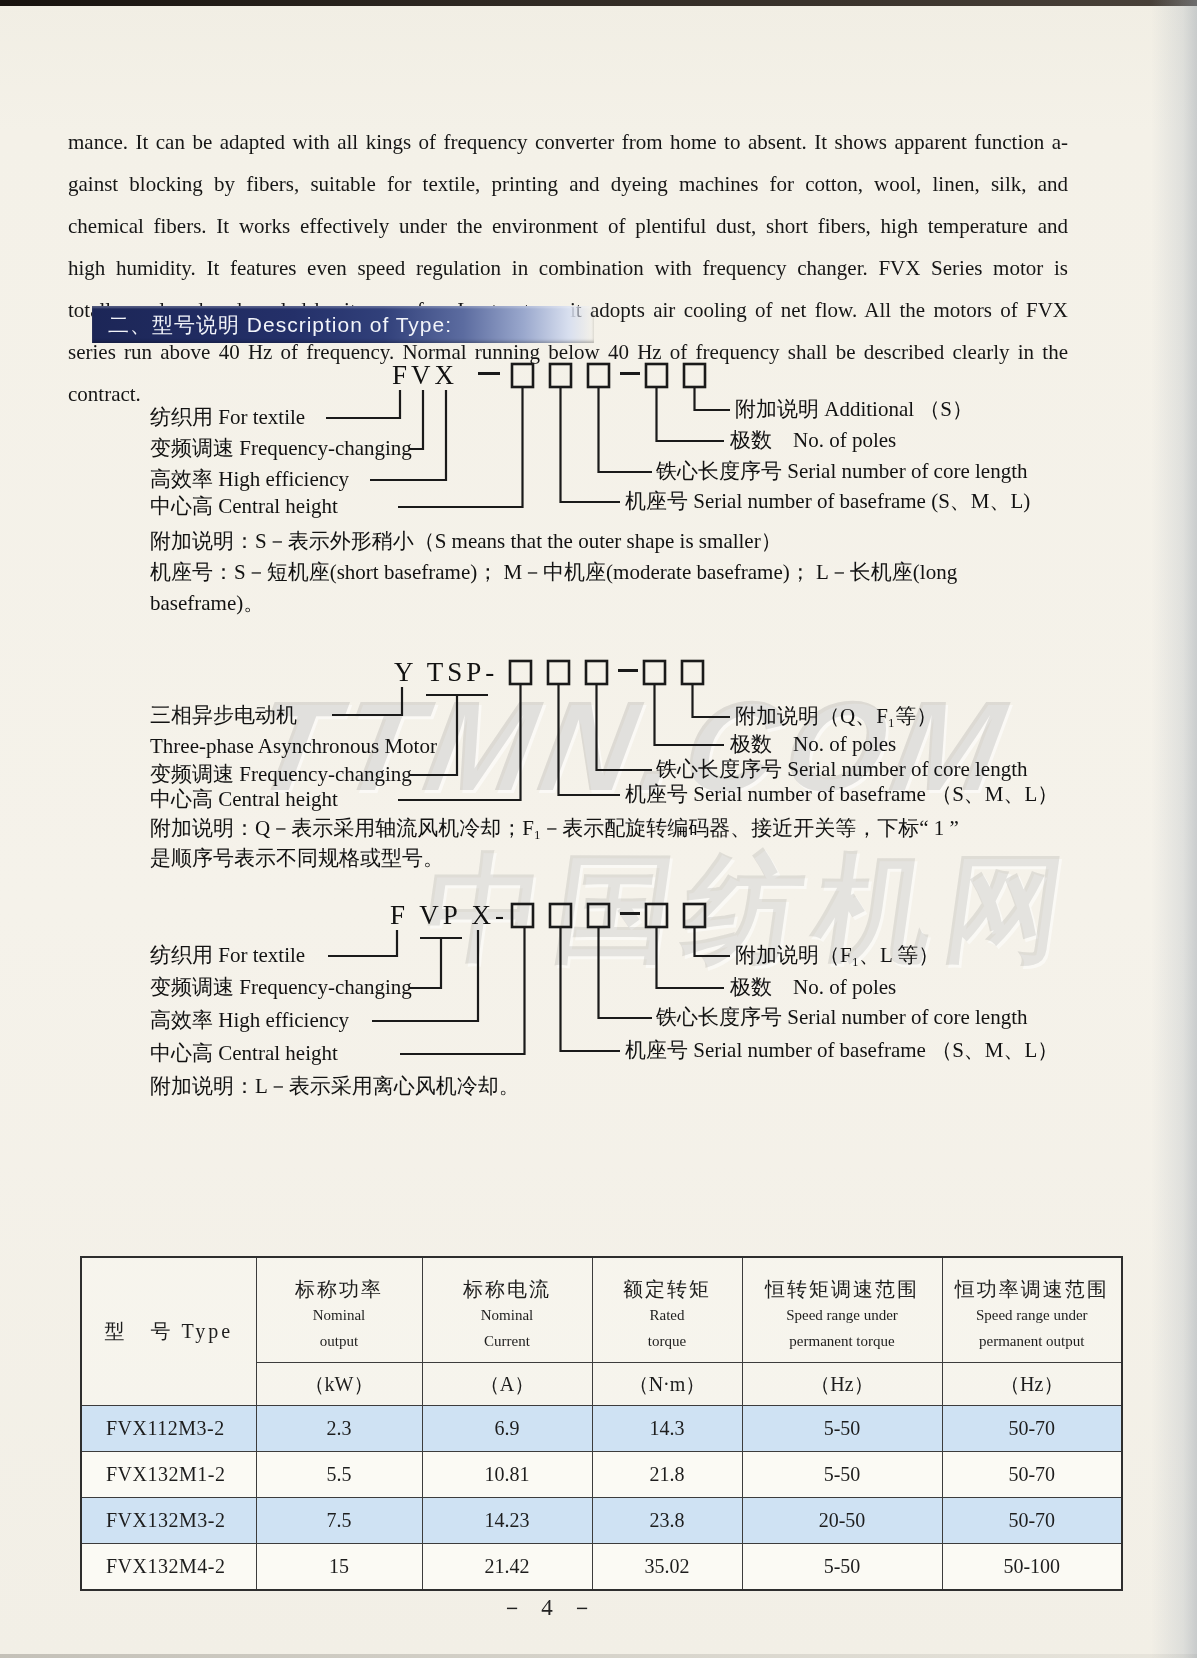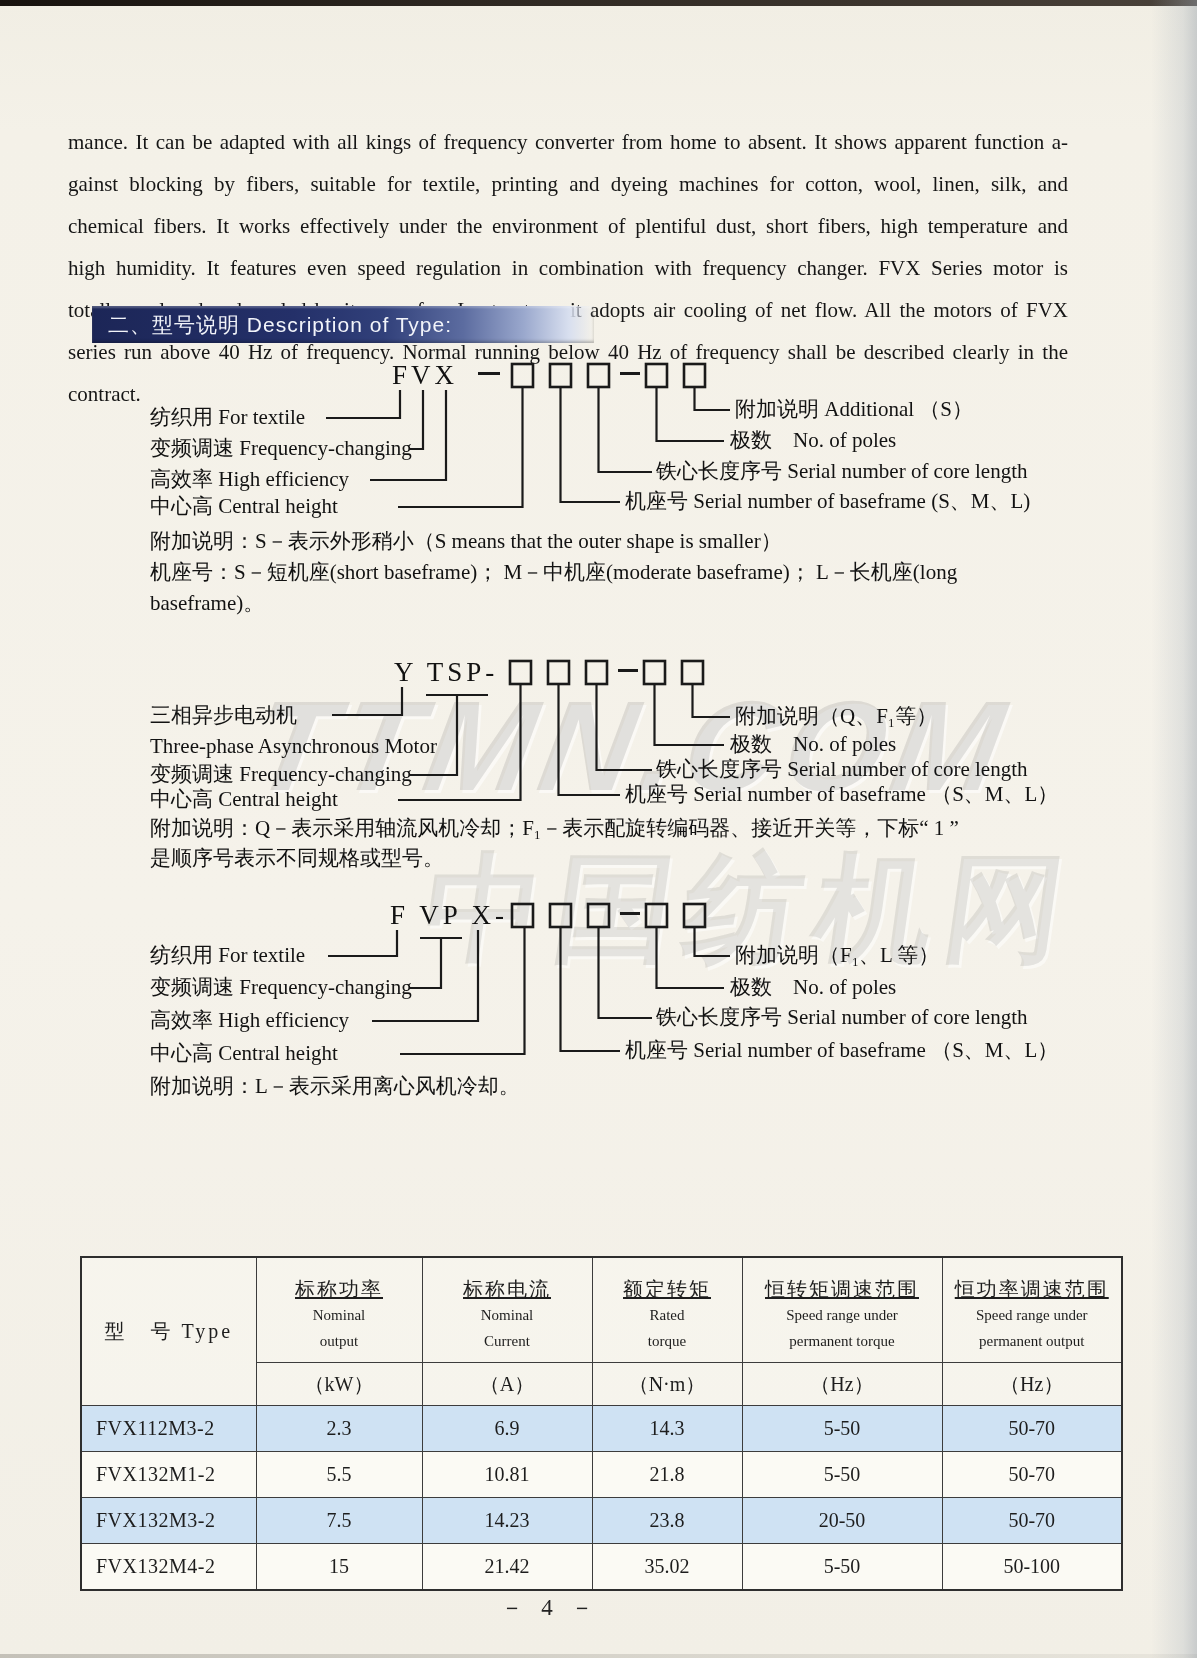--- a/index.html
+++ b/index.html
@@ -62,28 +62,28 @@
     position:absolute;left:80px;top:1256px;width:1041px;
     border-collapse:collapse;table-layout:fixed;
     font-size:20px;color:#1d1d1d;z-index:2;
     background:rgba(253,252,247,0.35);
   }
   #tech-table th,#tech-table td{
     border:1.6px solid #3c3c3c;
     font-weight:normal;text-align:center;vertical-align:middle;
     padding:0;
   }
-  #tech-table .hdr-cn{font-size:20px;letter-spacing:2px;margin-top:10px;text-decoration:underline;}
+  #tech-table .hdr-cn{font-size:20px;letter-spacing:2px;margin-top:10px;}
   #tech-table .hdr-en{font-size:15px;line-height:1.7;}
   #tech-table thead tr.r1 th{height:104px;border-bottom:1.4px solid #3c3c3c;}
   #tech-table thead tr.r2 th{height:42px;}
   #tech-table tbody tr{height:46px;}
   #tech-table tbody tr.blue{background:#cfe2f3;}
   #tech-table tbody tr.plain{background:#fbfaf4;}
-  #tech-table td.type-cell{text-align:left;padding-left:14px;letter-spacing:0.5px;}
+  #tech-table td.type-cell{text-align:left;padding-left:24px;letter-spacing:0.5px;}
   #tech-table th.type-hdr{letter-spacing:3px;}
   #tech-table{border:2.4px solid #2e2e2e;}
 
   .page-num{
     position:absolute;left:0;top:1592px;width:1100px;text-align:center;
     font-size:23px;letter-spacing:6px;color:#222;z-index:2;
   }
 </style>
 </head>
 <body>

